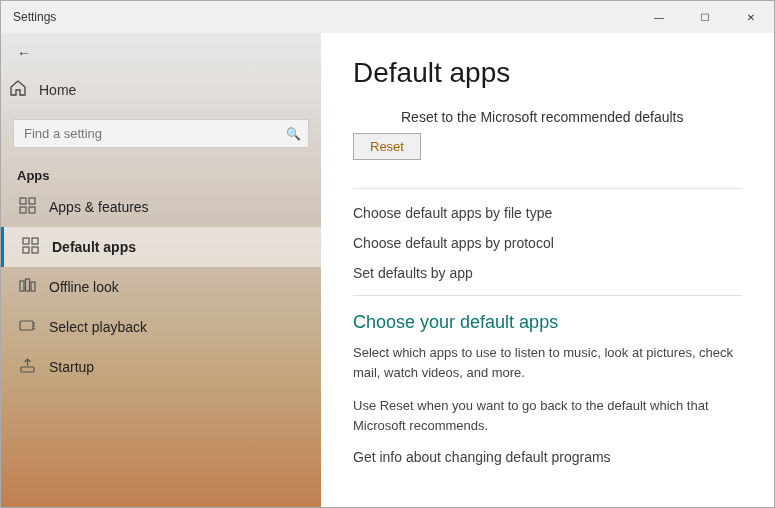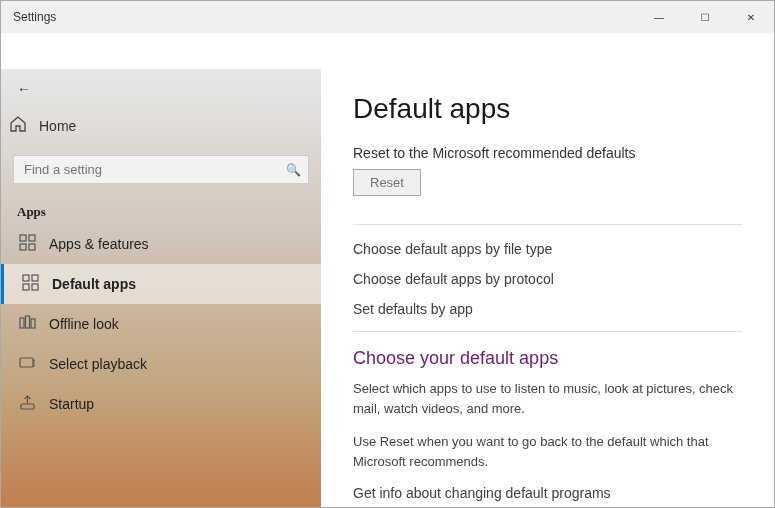--- a/index.html
+++ b/index.html
@@ -12,21 +12,20 @@
       overflow: hidden;
     }
 
     .window {
       width: 775px;
       height: 508px;
       background: #fff;
       display: flex;
       flex-direction: column;
       border: 1px solid #aaa;
-      gap: 36px;
     }
 
     
     .title-bar {
       height: 32px;
       background: #f0f0f0;
       display: flex;
       align-items: center;
       justify-content: space-between;
       padding: 0 0 0 12px;
@@ -127,21 +126,20 @@
       transform: translateY(-50%);
       font-size: 12px;
       color: #666;
     }
 
     .section-label {
       padding: 12px 16px 4px 16px;
       font-size: 13px;
       font-weight: 600;
       color: #222;
-      font-family: Liberation Serif, serif;
     }
 
     .nav-item {
       display: flex;
       align-items: center;
       padding: 10px 16px;
       cursor: pointer;
       font-size: 14px;
       color: #222;
     }
@@ -175,45 +173,46 @@
       font-size: 28px;
       font-weight: 300;
       color: #1a1a1a;
       margin-bottom: 20px;
     }
 
     .reset-label {
       font-size: 14px;
       color: #333;
       margin-bottom: 8px;
+      margin-left: 48px;
     }
 
     .reset-btn {
       padding: 5px 16px;
       background: #f0f0f0;
       border: 1px solid #aaa;
       font-size: 13px;
       cursor: pointer;
-      color: #737373;
+      color: #a16207;
       margin-bottom: 20px;
     }
 
     .link-item {
       display: block;
       color: #404040;
       font-size: 14px;
       cursor: pointer;
       text-decoration: none;
       margin-bottom: 14px;
     }
 
     .section-title {
       font-size: 18px;
       font-weight: 400;
-      color: #701a75;
+      color: #0f766e;
       margin-top: 8px;
       margin-bottom: 10px;
     }
 
     .description {
       font-size: 13px;
       color: #444;
       line-height: 1.5;
       margin-bottom: 14px;
       max-width: 420px;

